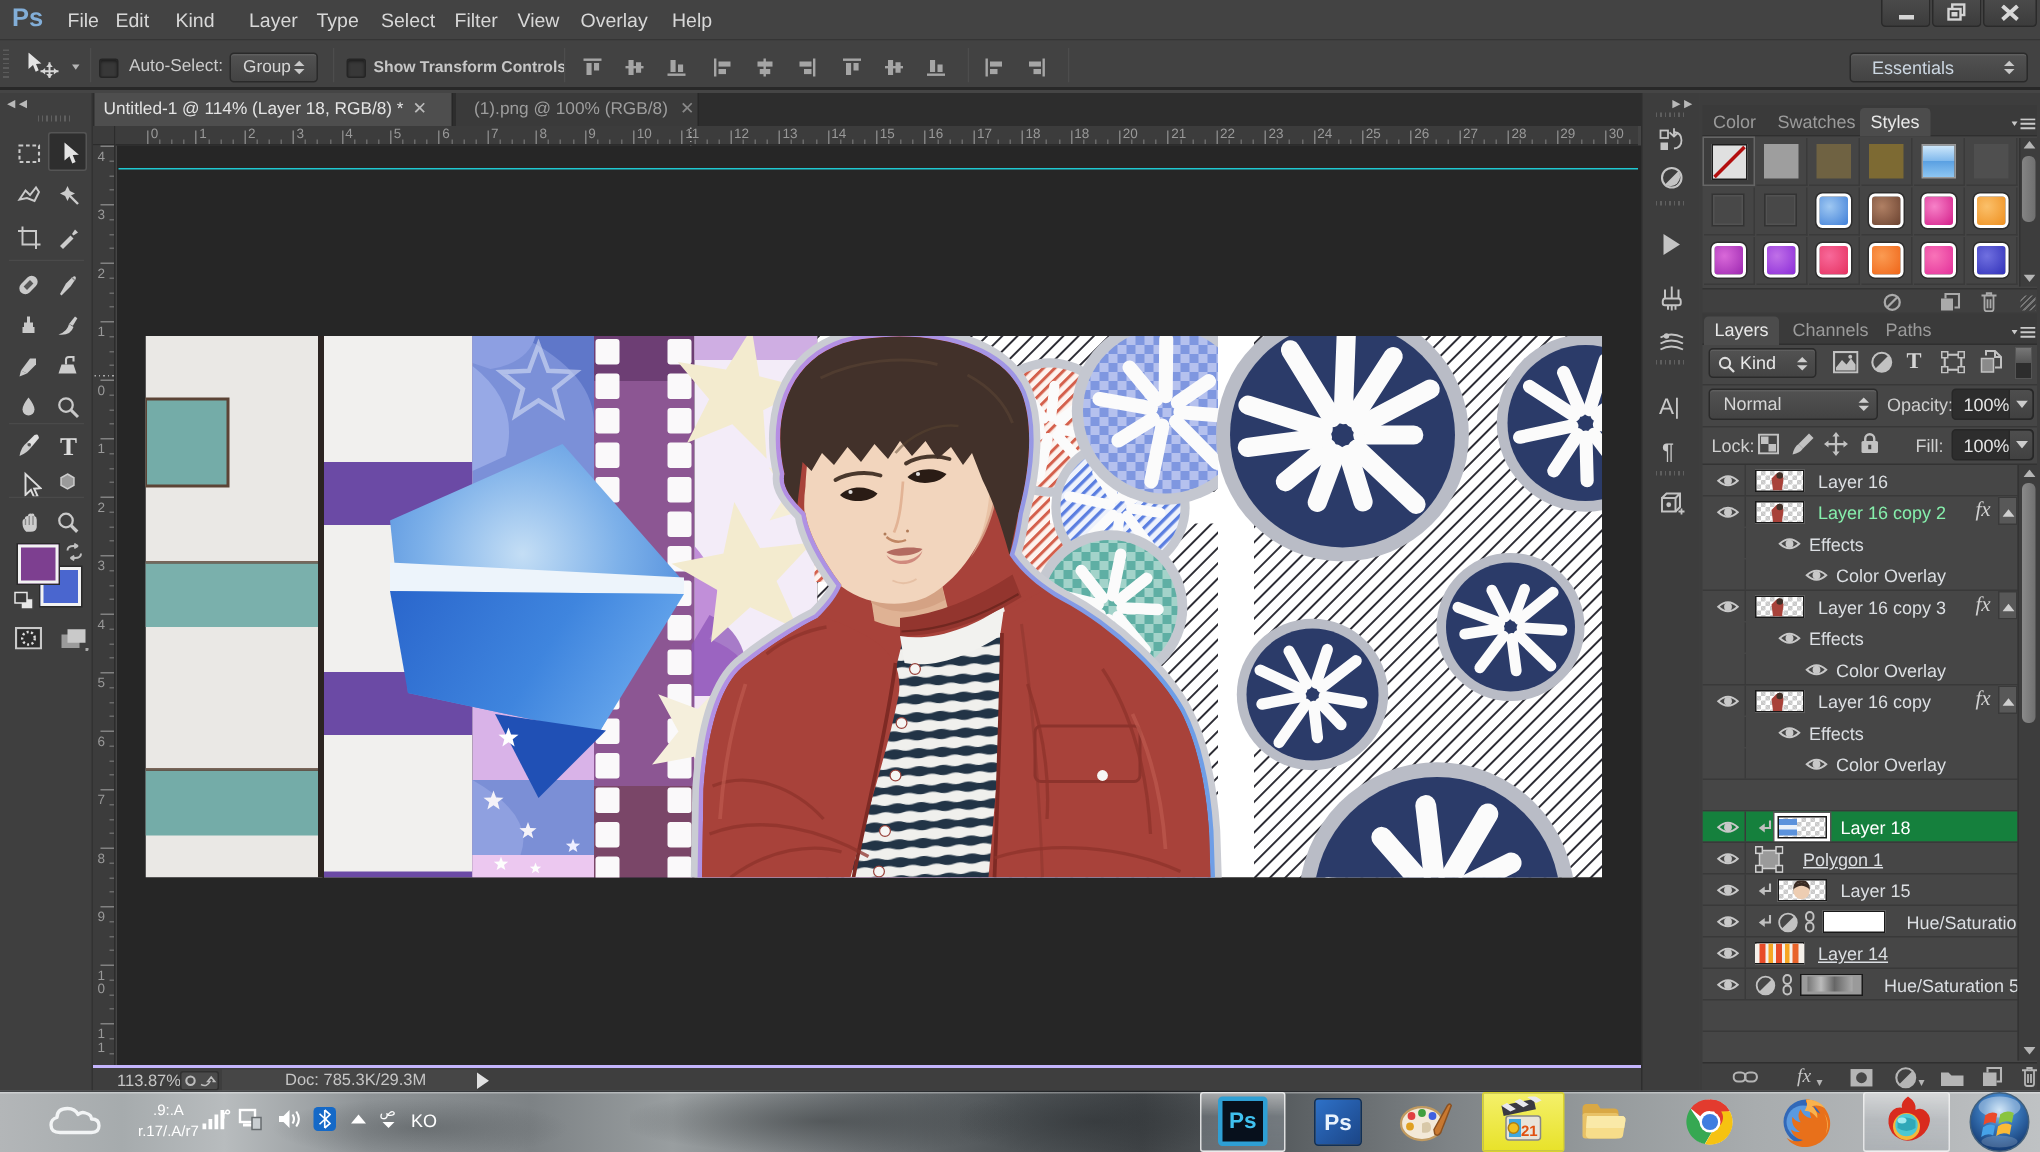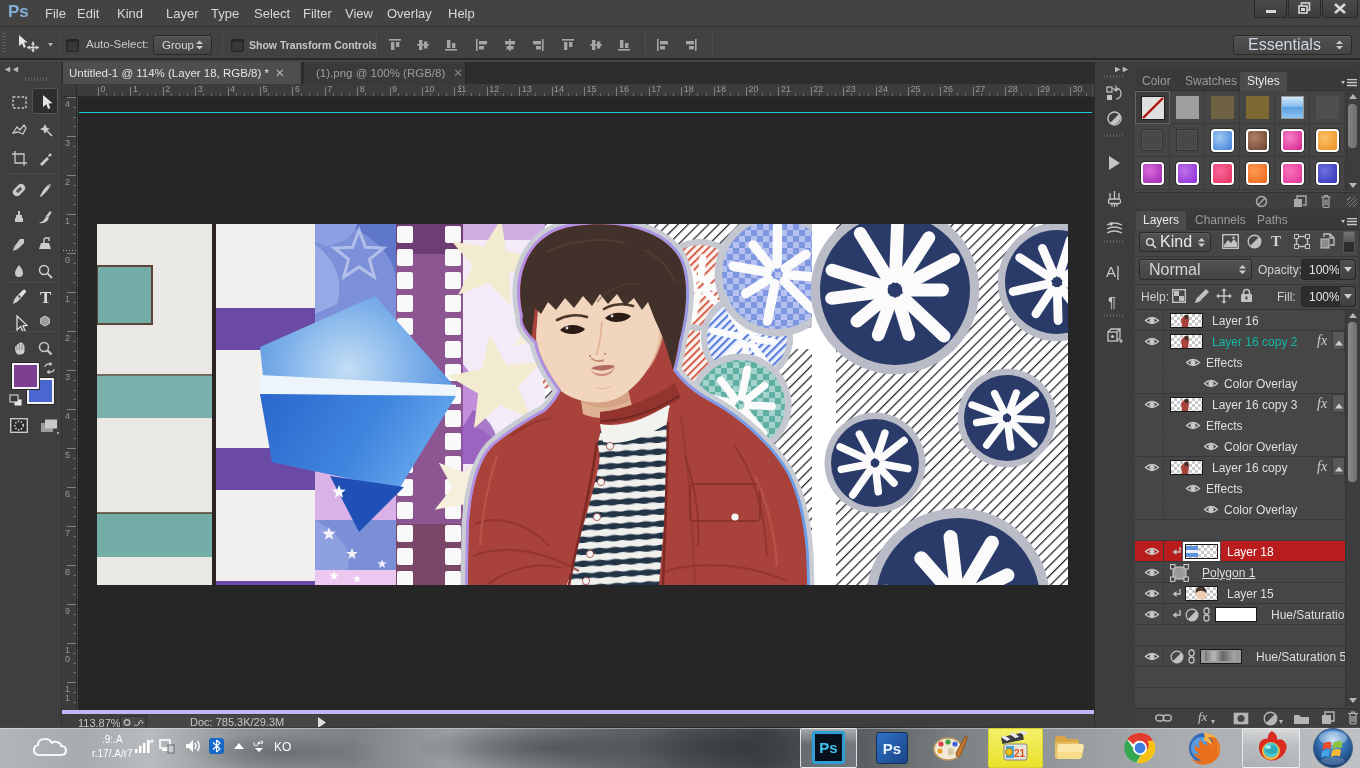--- a/index.html
+++ b/index.html
@@ -8,37 +8,37 @@
 
 #menubar{position:absolute;left:0;top:0;width:1360px;height:27px;background:#434343;border-bottom:1px solid #353535}
 .mitem{position:absolute;top:0;height:27px;line-height:27px;color:#d8d8d8;font-size:13px}
 #pslogo{position:absolute;left:8px;top:2px;color:#82aed8;font-size:17px;font-weight:bold}
 .winbtn{position:absolute;top:0;height:18px;width:33px;background:linear-gradient(#4a4a4a,#3c3c3c);border:1px solid #2a2a2a;border-top:none;color:#d0d0d0;text-align:center;line-height:16px;font-size:11px}
 
 #optbar{position:absolute;left:0;top:27px;width:1360px;height:33px;background:#424242;border-bottom:2px solid #282828}
 .osep{position:absolute;top:5px;width:1px;height:23px;background:#383838;border-right:1px solid #4d4d4d}
 .chk{position:absolute;width:13px;height:13px;background:#383838;border:1px solid #252525;border-radius:2px;box-shadow:inset 0 1px 2px rgba(0,0,0,.5)}
 .olab{position:absolute;color:#cbcbcb;font-size:12px;line-height:14px}
-.drop{position:absolute;background:linear-gradient(#525252,#434343);border:1px solid #2a2a2a;border-radius:3px;color:#d6d6d6;font-size:16px;box-shadow:inset 0 1px 0 rgba(255,255,255,.08)}
+.drop{position:absolute;background:linear-gradient(#525252,#434343);border:1px solid #2a2a2a;border-radius:3px;color:#d6d6d6;font-size:12px;box-shadow:inset 0 1px 0 rgba(255,255,255,.08)}
 .updn{position:absolute;right:7px;top:50%;margin-top:-5px;width:9px;height:10px}
 
 #leftdock{position:absolute;left:0;top:62px;width:62px;height:665px;background:#3f3f3f;border-right:1px solid #323232}
 .tool{position:absolute;width:26px;height:26px}
 .toolsel{background:#2e2e2e;border:1px solid #555;border-radius:2px}
 .tsep{position:absolute;left:6px;width:50px;height:1px;background:#333;border-bottom:1px solid #4a4a4a}
 
 #tabbar{position:absolute;left:62px;top:62px;width:1032px;height:22px;background:#2d2d2d}
 .dtab{position:absolute;top:0;height:22px;font-size:12px;line-height:22px}
 #hruler{position:absolute;left:77px;top:84px;width:1015px;height:13px;background:#3c3c3c;border-bottom:1px solid #2c2c2c}
 #vruler{position:absolute;left:62px;top:97px;width:15px;height:613px;background:#3c3c3c;border-right:1px solid #2c2c2c}
 #rcorner{position:absolute;left:62px;top:84px;width:15px;height:13px;background:#3c3c3c;border-right:1px solid #2c2c2c;border-bottom:1px solid #2c2c2c}
 .tick{position:absolute;background:#818181}
 .rnum{position:absolute;color:#999;font-size:9px;line-height:9px}
 #pasteboard{position:absolute;left:78px;top:97px;width:1016px;height:613px;background:#262626}
-#statusbar{position:absolute;left:62px;top:710px;width:1032px;height:17px;background:#3e3e3e;border-top:4px solid #c4b5fd;color:#c6c6c6;font-size:11px}
+#statusbar{position:absolute;left:62px;top:710px;width:1032px;height:17px;background:#3e3e3e;border-top:2px solid #c4b5fd;color:#c6c6c6;font-size:11px}
 
 #rstrip{position:absolute;left:1094px;top:62px;width:39px;height:665px;background:#3d3d3d;border-left:1px solid #2e2e2e}
 #rpanels{position:absolute;left:1133px;top:62px;width:227px;height:665px;background:#3d3d3d}
 .ptab{position:absolute;height:19px;line-height:19px;font-size:12px;color:#9b9b9b;padding:0 7px}
 .ptabsel{background:#4c4c4c;color:#e8e8e8;border-radius:3px 3px 0 0}
 .lname{position:absolute;top:4px;font-size:12px;color:#dcdfe3}
 .thumb{position:absolute;top:3px;height:15px;border:1px solid #191919;background:#fff}
 .checker{background-image:linear-gradient(45deg,#c9c9c9 25%,transparent 25%,transparent 75%,#c9c9c9 75%),linear-gradient(45deg,#c9c9c9 25%,transparent 25%,transparent 75%,#c9c9c9 75%);background-size:6px 6px;background-position:0 0,3px 3px;background-color:#fff}
 .valbox{position:absolute;height:21px;background:#2d2d2d;border:1px solid #272727;border-radius:3px;color:#e6e6e6;font-size:12px}
 .valarr{position:absolute;right:0;top:0;width:16px;height:19px;background:linear-gradient(#4e4e4e,#414141);border-left:1px solid #272727;border-radius:0 3px 3px 0}
@@ -969,21 +969,21 @@
     <div class="drop" style="left:1139px;top:259px;width:113px;height:21px;line-height:19px;padding-left:9px">Normal</div>
     <svg class="abs" style="left:1238px;top:264px" width="9" height="11" viewBox="0 0 9 10">
       <path d="M1 4 L4.5 0.5 L8 4 Z" fill="#cfcfcf"></path>
       <path d="M1 6 L4.5 9.5 L8 6 Z" fill="#cfcfcf"></path>
     </svg>
     <span class="abs" style="left:1258px;top:263px;font-size:12px;color:#cfcfcf">Opacity:</span>
     <div class="valbox" style="left:1301px;top:259px;width:55px"><span style="margin-left:7px;line-height:20px">100%</span><div class="valarr"><svg style="margin:7px 0 0 4px" width="8" height="5">
           <path d="M0 0 L4 5 L8 0Z" fill="#ccc"></path>
         </svg></div></div>
     <div class="abs" style="left:1135px;top:284px;width:223px;height:1px;background:#383838"></div>
-    <span class="abs" style="left:1141px;top:290px;font-size:12px;color:#cfcfcf">Help:</span>
+    <span class="abs" style="left:1141px;top:290px;font-size:12px;color:#cfcfcf">Lock:</span>
     <svg class="abs" style="left:1172px;top:289px" width="14" height="14" viewBox="0 0 14 14">
       <rect x="0.7" y="0.7" width="12.6" height="12.6" fill="none" stroke="#c2c2c2" stroke-width="1.4"></rect>
       <g fill="#c2c2c2">
         <rect x="2" y="2" width="5" height="5"></rect>
         <rect x="7" y="7" width="5" height="5"></rect>
       </g>
     </svg>
     <svg class="abs" style="left:1194px;top:288px" width="16" height="16" viewBox="0 0 16 16">
       <path d="M1 15 Q2 10 5 8 L8 11 Q6 14 1 15Z" fill="#c2c2c2"></path>
       <path d="M5 8 L12 1 L15 4 L8 11Z" fill="#c2c2c2"></path>
@@ -1023,21 +1023,21 @@
         <svg class="abs" style="left:9px;top:5px" width="16" height="11" viewBox="0 0 15 11">
           <path d="M1 5.5 Q7.5 -0.5 14 5.5 Q7.5 11.5 1 5.5 Z" fill="none" stroke="#c8c8c8" stroke-width="1.3"></path>
           <circle cx="7.5" cy="5.5" r="2.6" fill="#c8c8c8"></circle>
         </svg>
         <div class="abs" style="left:28px;top:0;width:1px;height:20.0px;background:#3a3a3a"></div>
         <div class="thumb checker" style="left:35px;width:33px;"></div>
         <svg class="abs" style="left:35px;top:4px" width="33" height="13">
           <path d="M14 2 q2-2 4 0 l1 3 -1 8 h-6 l-1-8Z" fill="#a8423a"></path>
           <circle cx="16.5" cy="3" r="2.2" fill="#403028"></circle>
         </svg>
-        <span class="lname" style="left:77px;color:#14b8a6">Layer 16 copy 2</span>
+        <span class="lname" style="left:77px;color:#86efac">Layer 16 copy 2</span>
         <span class="abs" style="left:182px;top:2px;font-size:14px;font-style:italic;color:#d0d0d0;font-family:'Liberation Serif',serif">fx</span>
         <div class="abs" style="left:197px;top:0;width:13px;height:19.0px;background:#585858;border:1px solid #3a3a3a"><svg style="margin:6px 0 0 2px" width="8" height="6">
             <path d="M0 5.5 L4 0.5 L8 5.5Z" fill="#cfcfcf"></path>
           </svg></div>
       </div>
       <div class="abs" style="left:0;top:42.0px;width:223px;height:20.0px;background:transparent">
         <svg class="abs" style="left:50px;top:5px" width="16" height="11" viewBox="0 0 15 11">
           <path d="M1 5.5 Q7.5 -0.5 14 5.5 Q7.5 11.5 1 5.5 Z" fill="none" stroke="#c8c8c8" stroke-width="1.3"></path>
           <circle cx="7.5" cy="5.5" r="2.6" fill="#c8c8c8"></circle>
         </svg>
@@ -1115,21 +1115,21 @@
       <div class="abs" style="left:0;top:189.0px;width:223px;height:20.0px;background:transparent">
         <svg class="abs" style="left:68px;top:5px" width="16" height="11" viewBox="0 0 15 11">
           <path d="M1 5.5 Q7.5 -0.5 14 5.5 Q7.5 11.5 1 5.5 Z" fill="none" stroke="#c8c8c8" stroke-width="1.3"></path>
           <circle cx="7.5" cy="5.5" r="2.6" fill="#c8c8c8"></circle>
         </svg>
         <span class="lname" style="left:89px">Color Overlay</span>
         <div class="abs" style="left:28px;top:0;width:1px;height:20.0px;background:#3a3a3a"></div>
       </div>
       <div class="abs" style="left:0;top:209.0px;width:223px;height:1px;background:#393939"></div>
       <div class="abs" style="left:0;top:230.0px;width:223px;height:1px;background:#393939"></div>
-      <div class="abs" style="left:0;top:231.0px;width:223px;height:20.0px;background:#b91c1c">
+      <div class="abs" style="left:0;top:231.0px;width:223px;height:20.0px;background:#15803d">
         <svg class="abs" style="left:9px;top:5px" width="16" height="11" viewBox="0 0 15 11">
           <path d="M1 5.5 Q7.5 -0.5 14 5.5 Q7.5 11.5 1 5.5 Z" fill="none" stroke="#c8c8c8" stroke-width="1.3"></path>
           <circle cx="7.5" cy="5.5" r="2.6" fill="#c8c8c8"></circle>
         </svg>
         <div class="abs" style="left:28px;top:0;width:1px;height:20.0px;background:#3a3a3a"></div>
         <svg class="abs" style="left:37px;top:5px" width="10" height="12" viewBox="0 0 10 12">
           <path d="M8 1 V6 H3" stroke="#c0c0c0" stroke-width="1.4" fill="none"></path>
           <path d="M4.5 3 L0.5 6 L4.5 9 Z" fill="#c0c0c0"></path>
         </svg>
         <div class="thumb checker" style="left:50px;width:33px;box-shadow:0 0 0 2px #fff,0 0 0 3px #555"></div>
@@ -1192,20 +1192,39 @@
           <path d="M3 12 L12 3 A6.3 6.3 0 0 1 3 12" fill="#c2c2c2"></path>
         </svg>
         <svg class="abs" style="left:67px;top:3px" width="9" height="15" viewBox="0 0 9 15">
           <rect x="2" y="1" width="5" height="6" rx="2.5" fill="none" stroke="#c2c2c2" stroke-width="1.3"></rect>
           <rect x="2" y="8" width="5" height="6" rx="2.5" fill="none" stroke="#c2c2c2" stroke-width="1.3"></rect>
         </svg>
         <div class="thumb" style="left:80px;width:42px;background:#fff"></div>
         <span class="lname" style="left:136px;color:#dcdfe3">Hue/Saturatio...</span>
       </div>
       <div class="abs" style="left:0;top:314.0px;width:223px;height:1px;background:#393939"></div>
+      <div class="abs" style="left:0;top:315.0px;width:223px;height:20.0px;background:transparent">
+        <svg class="abs" style="left:9px;top:5px" width="16" height="11" viewBox="0 0 15 11">
+          <path d="M1 5.5 Q7.5 -0.5 14 5.5 Q7.5 11.5 1 5.5 Z" fill="none" stroke="#c8c8c8" stroke-width="1.3"></path>
+          <circle cx="7.5" cy="5.5" r="2.6" fill="#c8c8c8"></circle>
+        </svg>
+        <div class="abs" style="left:28px;top:0;width:1px;height:20.0px;background:#3a3a3a"></div>
+        <div class="thumb checker" style="left:35px;width:33px;"></div>
+        <svg class="abs" style="left:35px;top:4px" width="33" height="13">
+          <rect x="0" y="0" width="33" height="13" fill="#f5f0ea"></rect>
+          <g>
+            <rect x="3" y="0" width="4" height="13" fill="#e84c28"></rect>
+            <rect x="9" y="0" width="3" height="13" fill="#f6a623"></rect>
+            <rect x="14" y="0" width="4" height="13" fill="#e84c28"></rect>
+            <rect x="20" y="0" width="3" height="13" fill="#f6a623"></rect>
+            <rect x="25" y="0" width="4" height="13" fill="#e8632a"></rect>
+          </g>
+        </svg>
+        <span class="lname" style="left:77px;text-decoration:underline;color:#dcdfe3">Layer 14</span>
+      </div>
       <div class="abs" style="left:0;top:335.0px;width:223px;height:1px;background:#393939"></div>
       <div class="abs" style="left:0;top:336.0px;width:223px;height:20.0px;background:transparent">
         <svg class="abs" style="left:9px;top:5px" width="16" height="11" viewBox="0 0 15 11">
           <path d="M1 5.5 Q7.5 -0.5 14 5.5 Q7.5 11.5 1 5.5 Z" fill="none" stroke="#c8c8c8" stroke-width="1.3"></path>
           <circle cx="7.5" cy="5.5" r="2.6" fill="#c8c8c8"></circle>
         </svg>
         <div class="abs" style="left:28px;top:0;width:1px;height:20.0px;background:#3a3a3a"></div>
         <svg class="abs" style="left:35px;top:4px" width="14" height="14" viewBox="0 0 15 15">
           <circle cx="7.5" cy="7.5" r="6.3" fill="none" stroke="#c2c2c2" stroke-width="1.3"></circle>
           <path d="M3 12 L12 3 A6.3 6.3 0 0 1 3 12" fill="#c2c2c2"></path>

